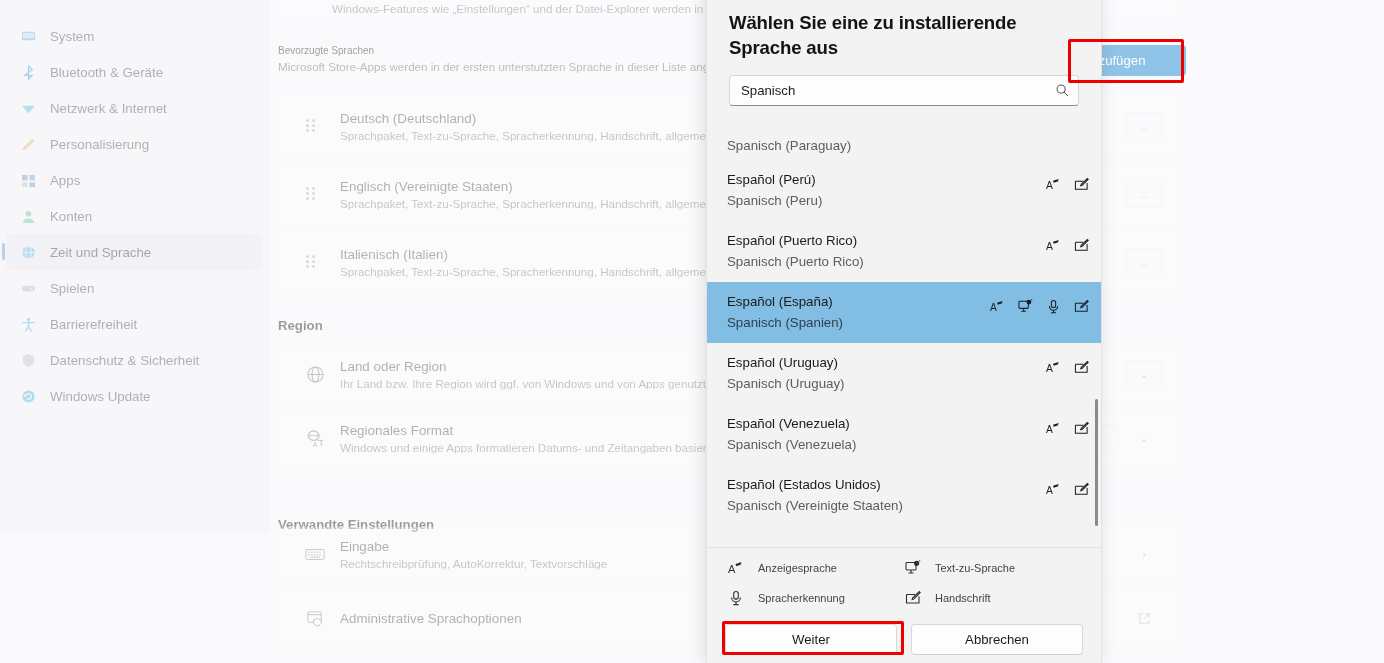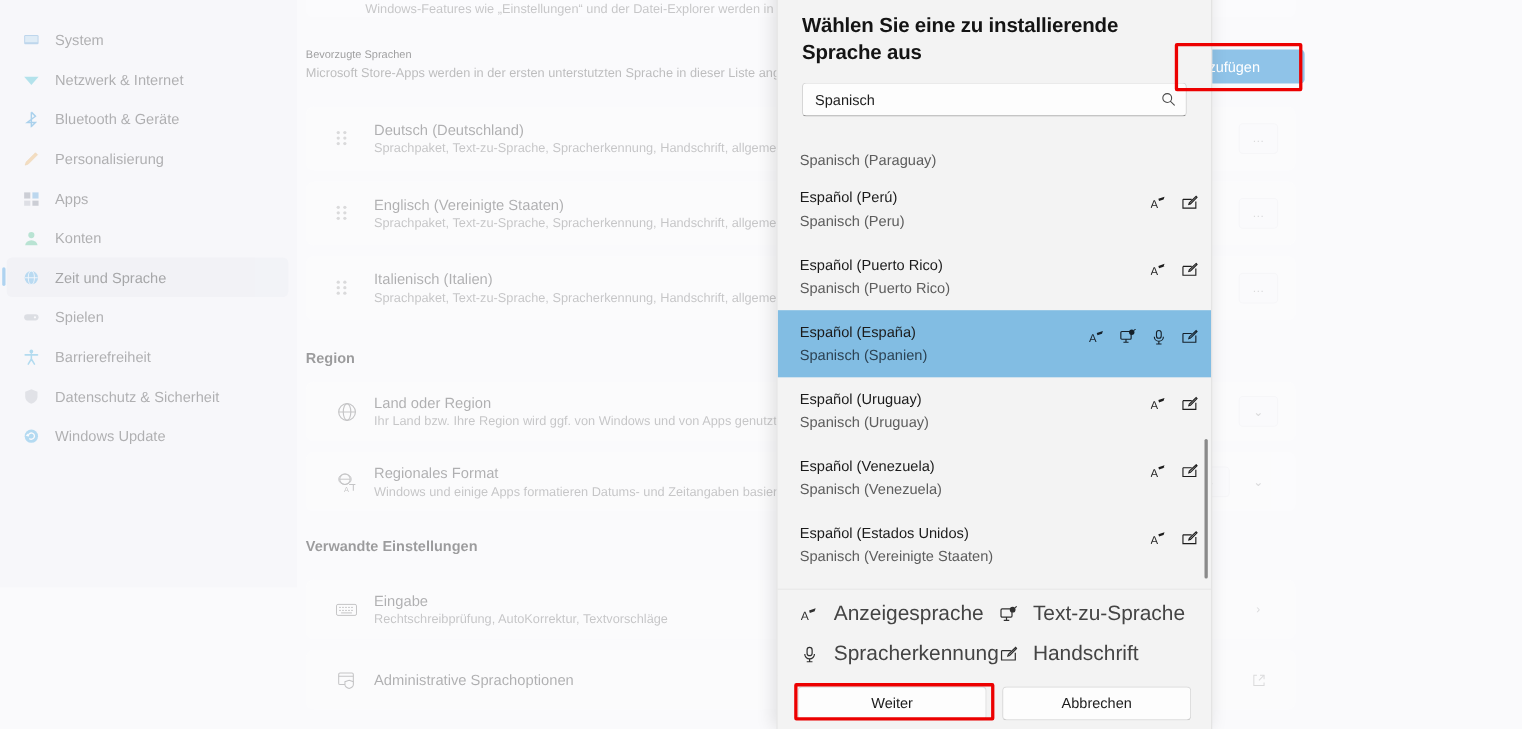--- a/index.html
+++ b/index.html
@@ -82,21 +82,21 @@
   .lang-native { font-size: 13.3px; color: #1a1a1a; line-height: 1.55; }
   .lang-trans  { font-size: 13.3px; color: #5d5d5d; line-height: 1.55; }
   .lang-row.selected .lang-trans { color: #2c4253; }
   .row-icons { position: absolute; right: 12px; top: 17px; display: flex; align-items: center; gap: 13px; color: #1d1d1d; }
 
   .listbar { position: absolute; right: 3px; top: 263px; width: 3px; height: 127px; background: #8a8a8a; border-radius: 2px; }
 
   .legend { border-top: 1px solid #e4e4e4; background: #f3f3f3; padding: 12px 20px 8px 20px; }
   .legend-grid { display: grid; grid-template-columns: 1fr 1fr; row-gap: 14px; }
   .legend-cell { display: flex; align-items: center; gap: 13px; }
-  .legend-cell .lab { font-size: 19px; color: #444; }
+  .legend-cell .lab { font-size: 11px; color: #444; }
   .legend-cell .ic { width: 18px; display: flex; justify-content: center; color: #303030; }
 
   .dlg-foot { padding: 10px 18px 8px 18px; display: flex; gap: 14px; background: #f3f3f3; }
   .dlg-btn {
     flex: 1; height: 31px; border-radius: 4px; background: #fdfdfd;
     border: 1px solid #d8d8d8; border-bottom-color: #cdcdcd;
     font-family: "Liberation Sans", sans-serif; font-size: 13.2px; color: #1b1b1b;
     display: flex; align-items: center; justify-content: center;
   }
 
@@ -127,32 +127,32 @@
           <svg width="15" height="15" viewBox="0 0 16 16">
               <rect x="1" y="3" width="14" height="9" rx="1.2" fill="#6ba7d8"></rect>
               <rect x="2" y="4" width="12" height="6" fill="#bddcf2"></rect>
             </svg>
         </span>
         <span class="nav-label">System</span>
       </div>
       <div class="nav-item">
         <span class="nav-ico">
           <svg width="15" height="15" viewBox="0 0 16 16">
+              <path d="M8 1 L12 5 L4 11 L12 11 L8 15 L8 1" fill="none" stroke="#3a9ad9" stroke-width="1.4"></path>
+            </svg>
+        </span>
+        <span class="nav-label">Bluetooth &amp; Geräte</span>
+      </div>
+      <div class="nav-item">
+        <span class="nav-ico">
+          <svg width="15" height="15" viewBox="0 0 16 16">
               <path d="M1 5 L15 5 L8 13 Z" fill="#4ec3d6"></path>
             </svg>
         </span>
         <span class="nav-label">Netzwerk &amp; Internet</span>
-      </div>
-      <div class="nav-item">
-        <span class="nav-ico">
-          <svg width="15" height="15" viewBox="0 0 16 16">
-              <path d="M8 1 L12 5 L4 11 L12 11 L8 15 L8 1" fill="none" stroke="#3a9ad9" stroke-width="1.4"></path>
-            </svg>
-        </span>
-        <span class="nav-label">Bluetooth &amp; Geräte</span>
       </div>
       <div class="nav-item">
         <span class="nav-ico">
           <svg width="15" height="15" viewBox="0 0 16 16">
               <path d="M12 2 L14 4 L5 13 L2 14 L3 11 Z" fill="#f0b86c" stroke="#dba455" stroke-width=".6"></path>
             </svg>
         </span>
         <span class="nav-label">Personalisierung</span>
       </div>
       <div class="nav-item">
@@ -320,21 +320,21 @@
         <div class="txt">
           <div class="title">Regionales Format</div>
           <div class="sub">Windows und einige Apps formatieren Datums- und Zeitangaben basierend a</div>
         </div>
         <div class="right">
           <div class="mini-btn">⌄</div>
           <div class="mini-btn" style="background:transparent;border-color:transparent;">⌄</div>
         </div>
       </div>
 
-      <div class="sec-head" style="top:489px;">Verwandte Einstellungen</div>
+      <div class="sec-head" style="top:517px;">Verwandte Einstellungen</div>
 
       <div class="c-row" style="top:527px;height:54px;">
         <span class="ico">
           <svg width="20" height="20" viewBox="0 0 22 20">
               <rect x="1" y="5" width="20" height="11" rx="1.5" fill="none" stroke="#5a5a5a" stroke-width="1"></rect>
               <path d="M4 8 h1 M7 8 h1 M10 8 h1 M13 8 h1 M16 8 h1 M4 11 h1 M7 11 h1 M10 11 h1 M13 11 h1 M16 11 h1 M6 13.5 h10" stroke="#5a5a5a" stroke-width="1" stroke-linecap="round"></path>
             </svg>
         </span>
         <div class="txt">
           <div class="title">Eingabe</div>

